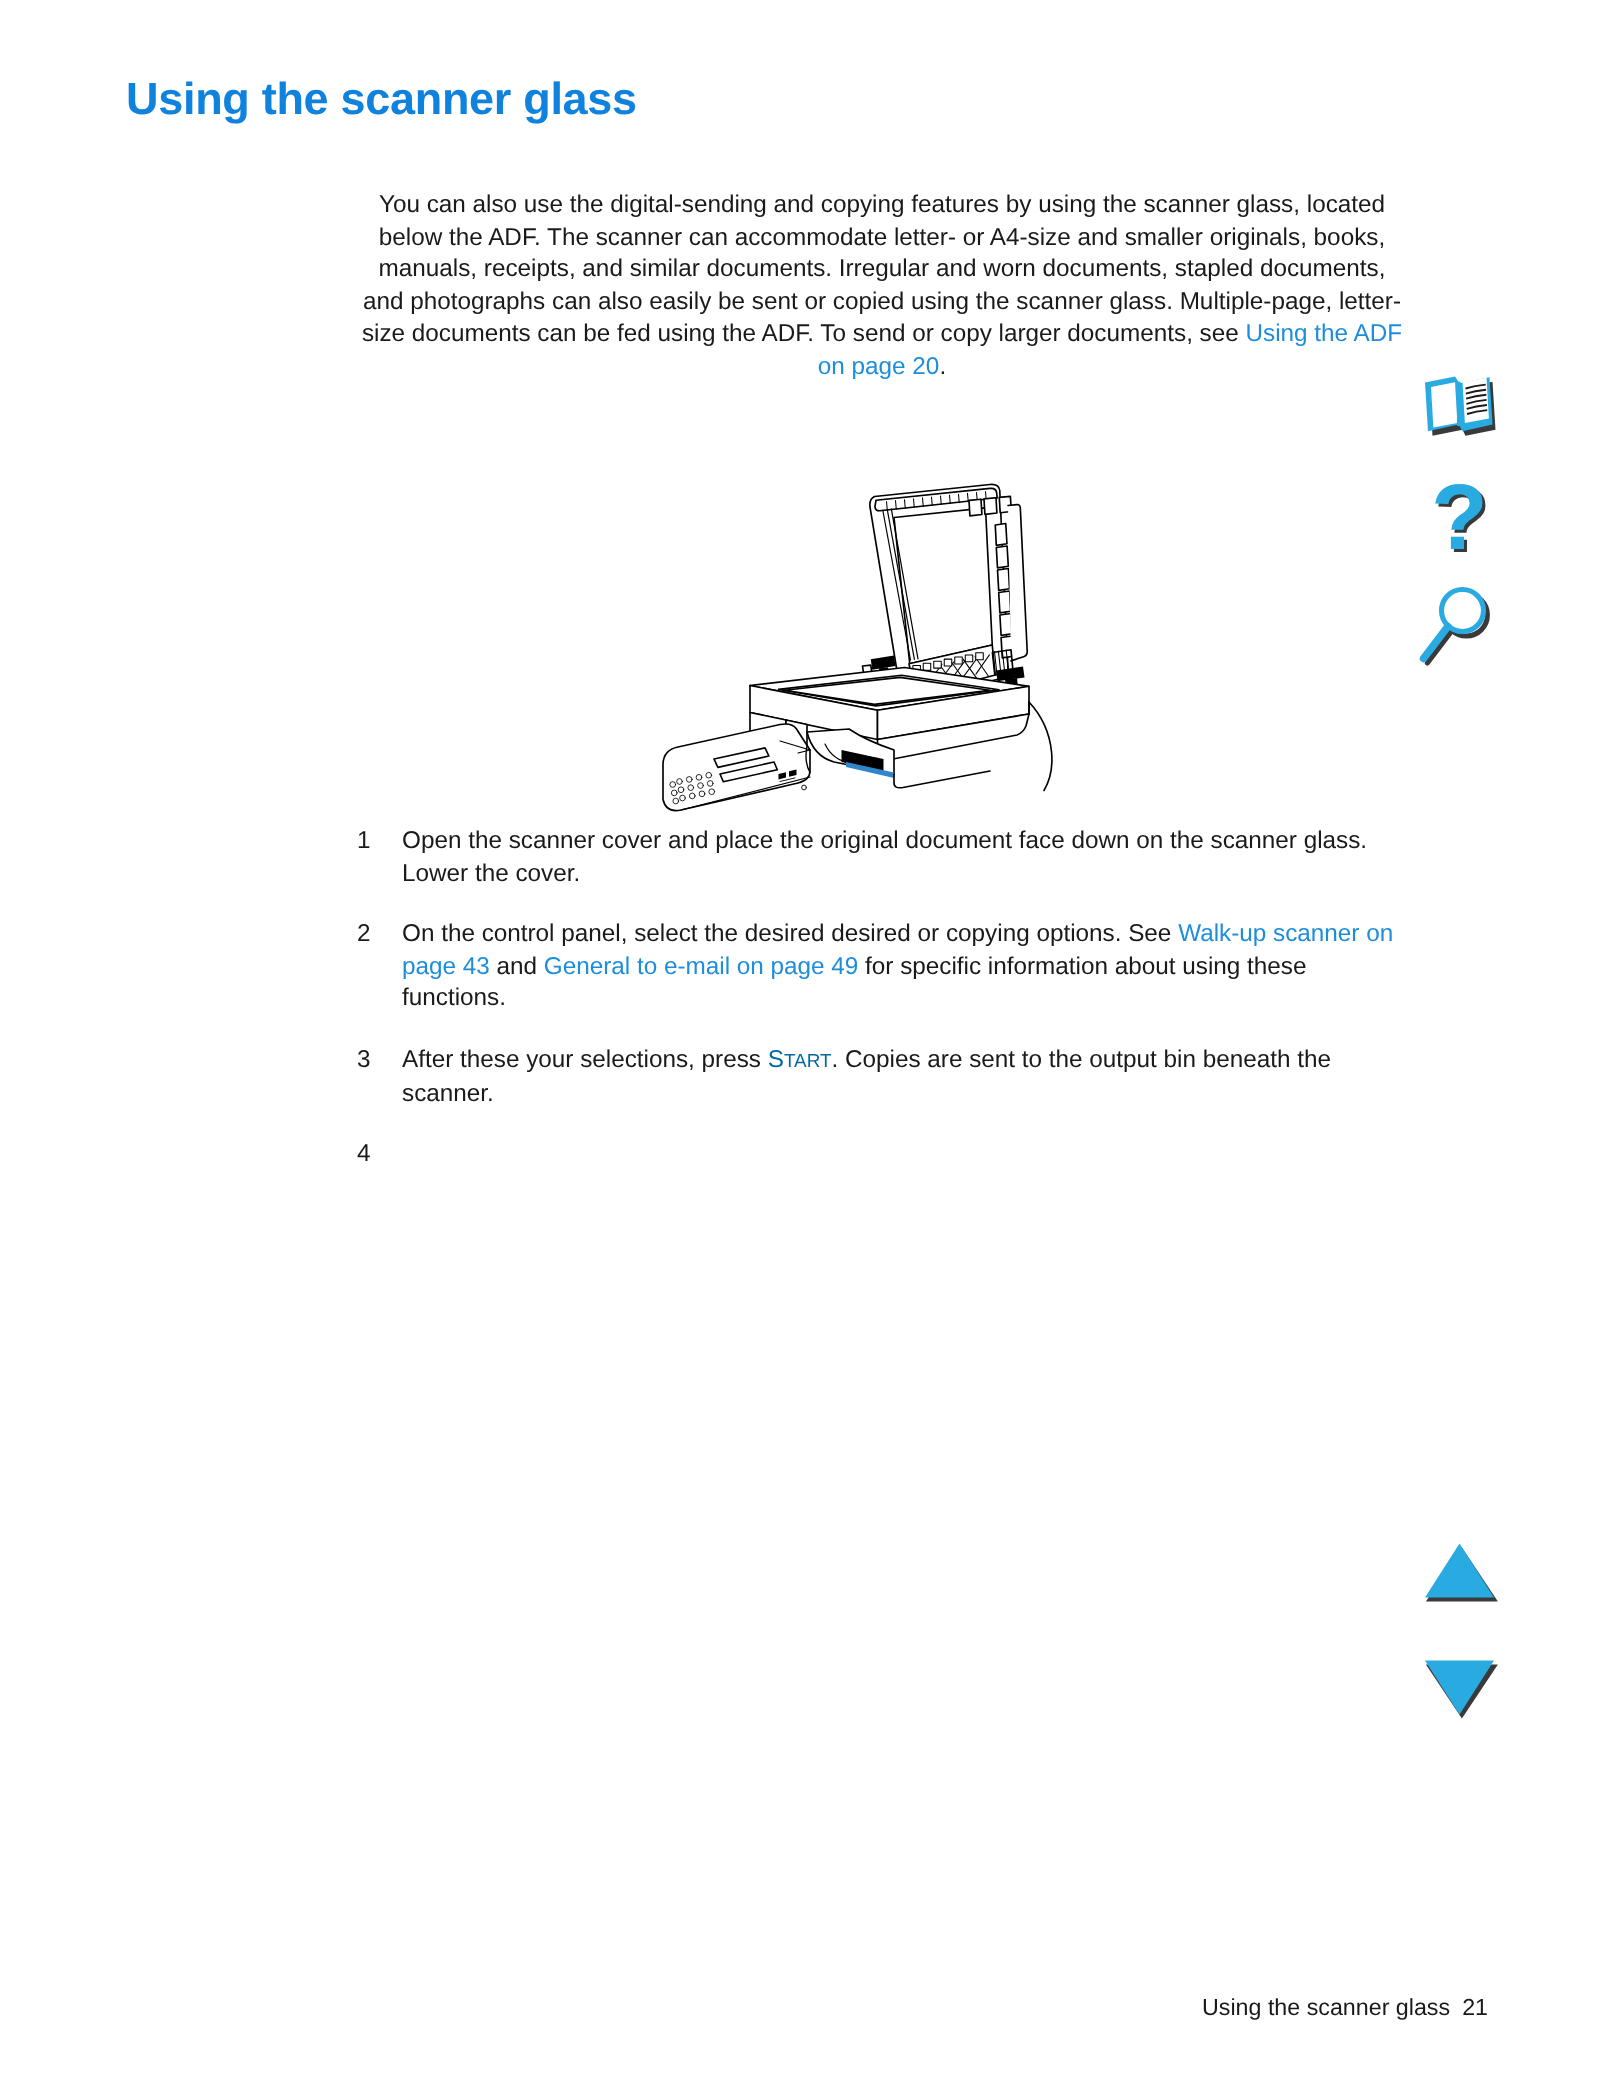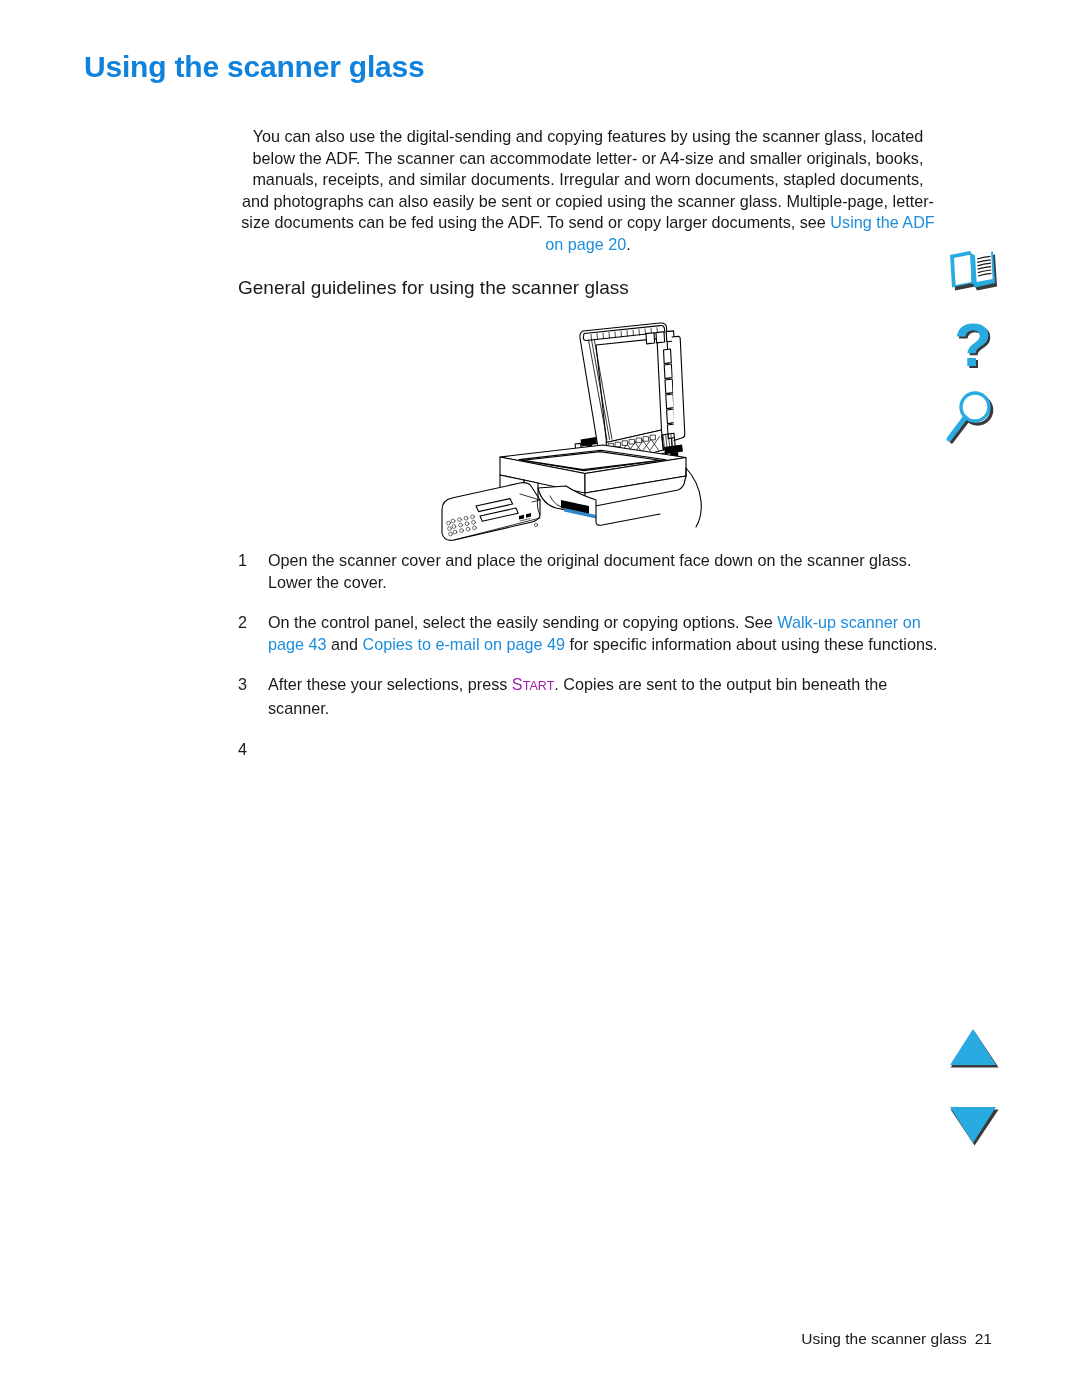--- a/index.html
+++ b/index.html
@@ -98,21 +98,21 @@
   .step-num {
     position: absolute;
     left: 0;
     top: 0;
     width: 18px;
     text-align: left;
     font-size: 16.2px;
     color: #1a1a1a;
   }
   .smallcaps-key {
-    color: #a21caf;
+    color: #0369a1;
   }
   .smallcaps-key .big { font-size: 16.2px; }
   .smallcaps-key .sm { font-size: 12.6px; }
   .navicon {
     display: block;
     margin-bottom: 18px;
   }
   #icon-contents { position:absolute; left:946px; top:248px;  width:54px; height:46px; }
   #icon-help     { position:absolute; left:944px; top:312px;  width:58px; height:74px; }
   #icon-search   { position:absolute; left:942px; top:388px;  width:58px; height:66px; }
@@ -136,21 +136,20 @@
 <body>
 
 <div class="page">
 
   <div id="page-title">Using the scanner glass</div>
 
   <div class="content">
     <p class="intro-para"><span>You can also use the digital-sending and copying features by using the scanner glass, located below the ADF. The scanner can accommodate letter- or A4-size and smaller originals, books, manuals, receipts, and similar documents. Irregular and worn documents, stapled documents, and photographs can also easily be sent or copied using the scanner glass. Multiple-page, letter-size documents can be fed using the ADF. To send or copy larger documents, see </span><span class="doclink">Using the ADF</span><span class="doclink"> on page 20</span><span>.</span></p>
   </div>
 
-  <h2 class="subhead">General guidelines for using the scanner glass</h2>
 
   <div id="scanner-figure">
     <svg viewBox="0 0 330 225" xmlns="http://www.w3.org/2000/svg">
       <g fill="none" stroke="#000000" stroke-width="1.1" stroke-linejoin="round" stroke-linecap="round">
 
         <path d="M163 13 L240 5 Q246 4.6 246.5 9 L252 128 Q252.4 133 247 134.5 L186 148
                  Q181 149 180.5 144.5 L160 20 Q159.4 14.6 163 13 Z" fill="#ffffff"></path>
 
         <path d="M164 15.5 L240 7.6 Q244 7.2 244.4 10.4 L244.8 14 L166.6 22.5 Q163.6 22.8 163.3 19.8 Z" fill="#ffffff"></path>
 
@@ -302,21 +301,21 @@
   </div>
 
   <div class="steps">
 
     <div class="step">
       <span class="step-num">1</span>
       <span>Open the scanner cover and place the original document face down on the scanner glass. Lower the cover.</span>
     </div>
 
     <div class="step">
-      <span class="step-num">2</span><span>On the control panel, select the easily sending or copying options. See </span><span class="doclink">Walk-up scanner</span><span class="doclink"> on page 43</span><span> and </span><span class="doclink">Copies to e-mail</span><span class="doclink"> on page 49</span><span> for specific information about using these functions.</span>
+      <span class="step-num">2</span><span>On the control panel, select the desired desired or copying options. See </span><span class="doclink">Walk-up scanner</span><span class="doclink"> on page 43</span><span> and </span><span class="doclink">General to e-mail</span><span class="doclink"> on page 49</span><span> for specific information about using these functions.</span>
     </div>
 
     <div class="step">
       <span class="step-num">3</span><span>After these your selections, press </span><span class="smallcaps-key"><span class="big">S</span><span class="sm">TART</span></span><span>. Copies are sent to the output bin beneath the scanner.</span>
     </div>
 
     <div class="step">
       <span class="step-num">4</span>
     </div>
 

